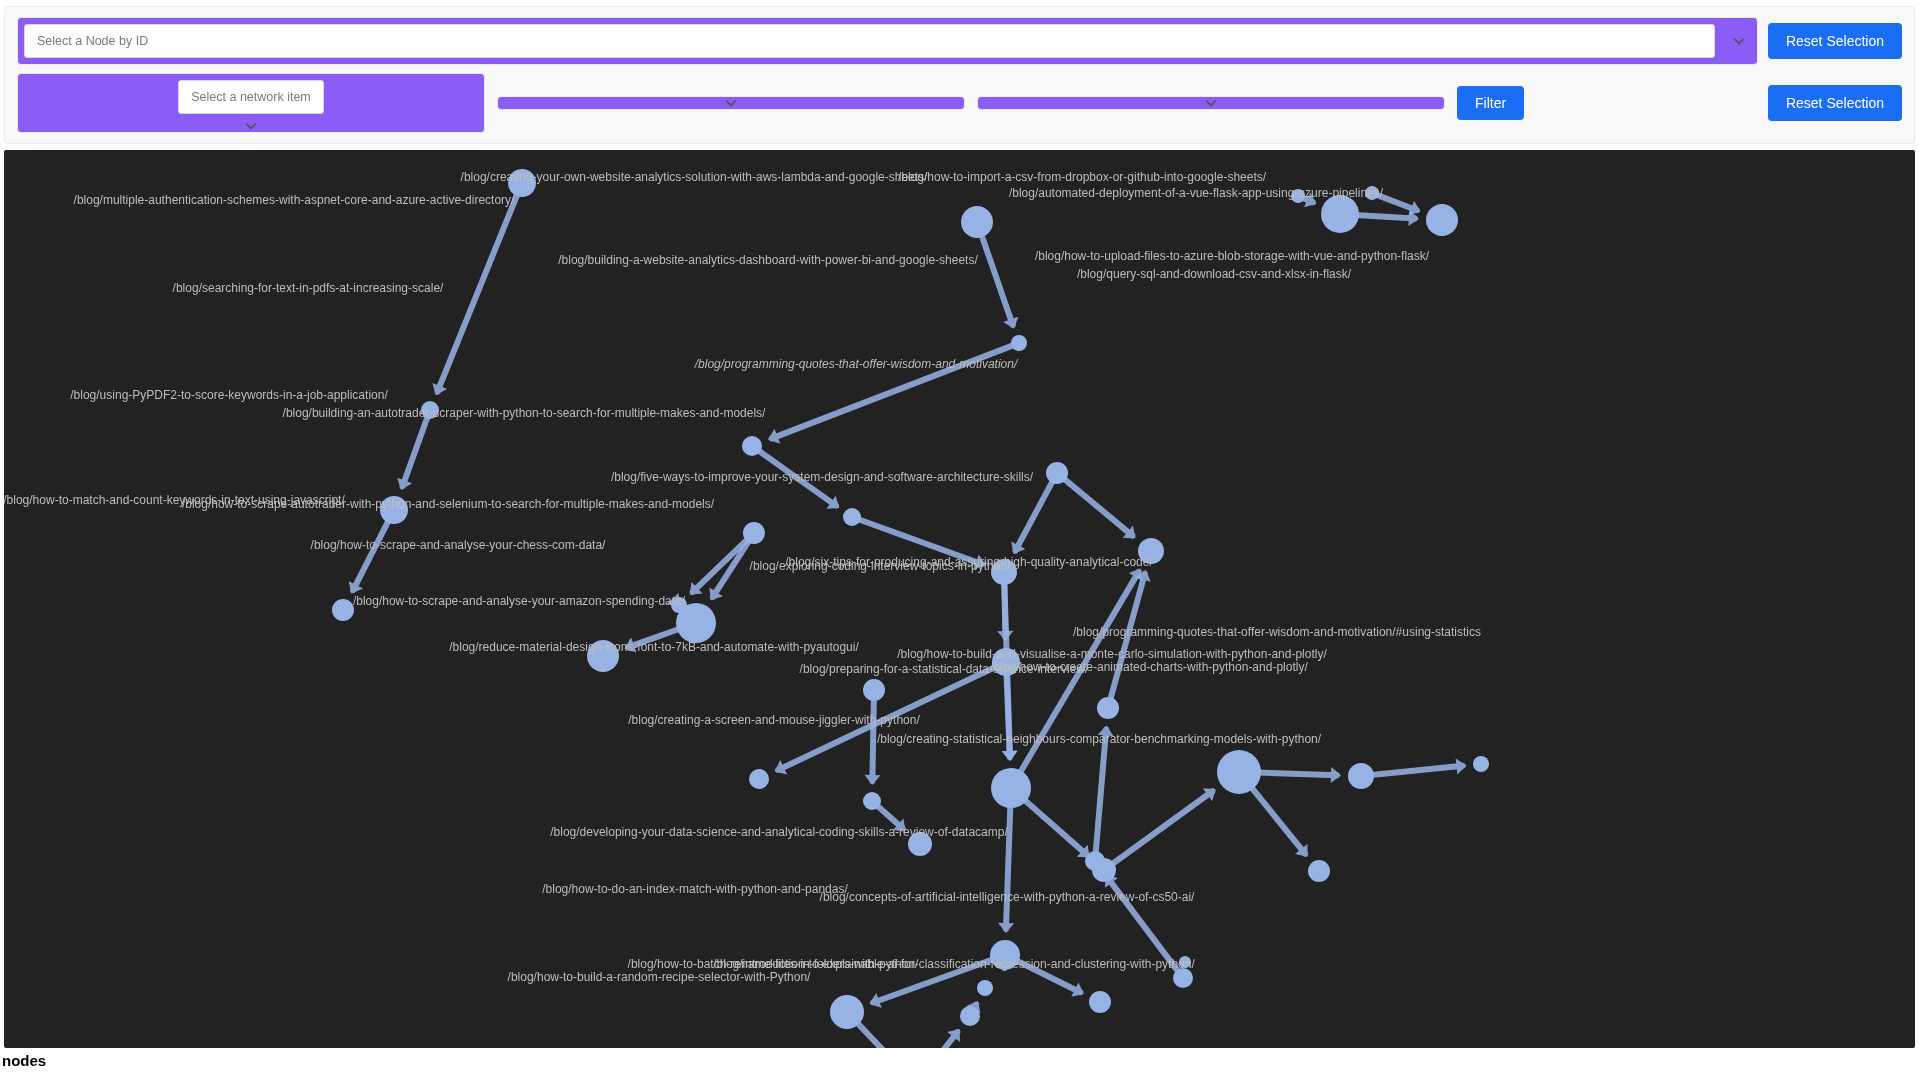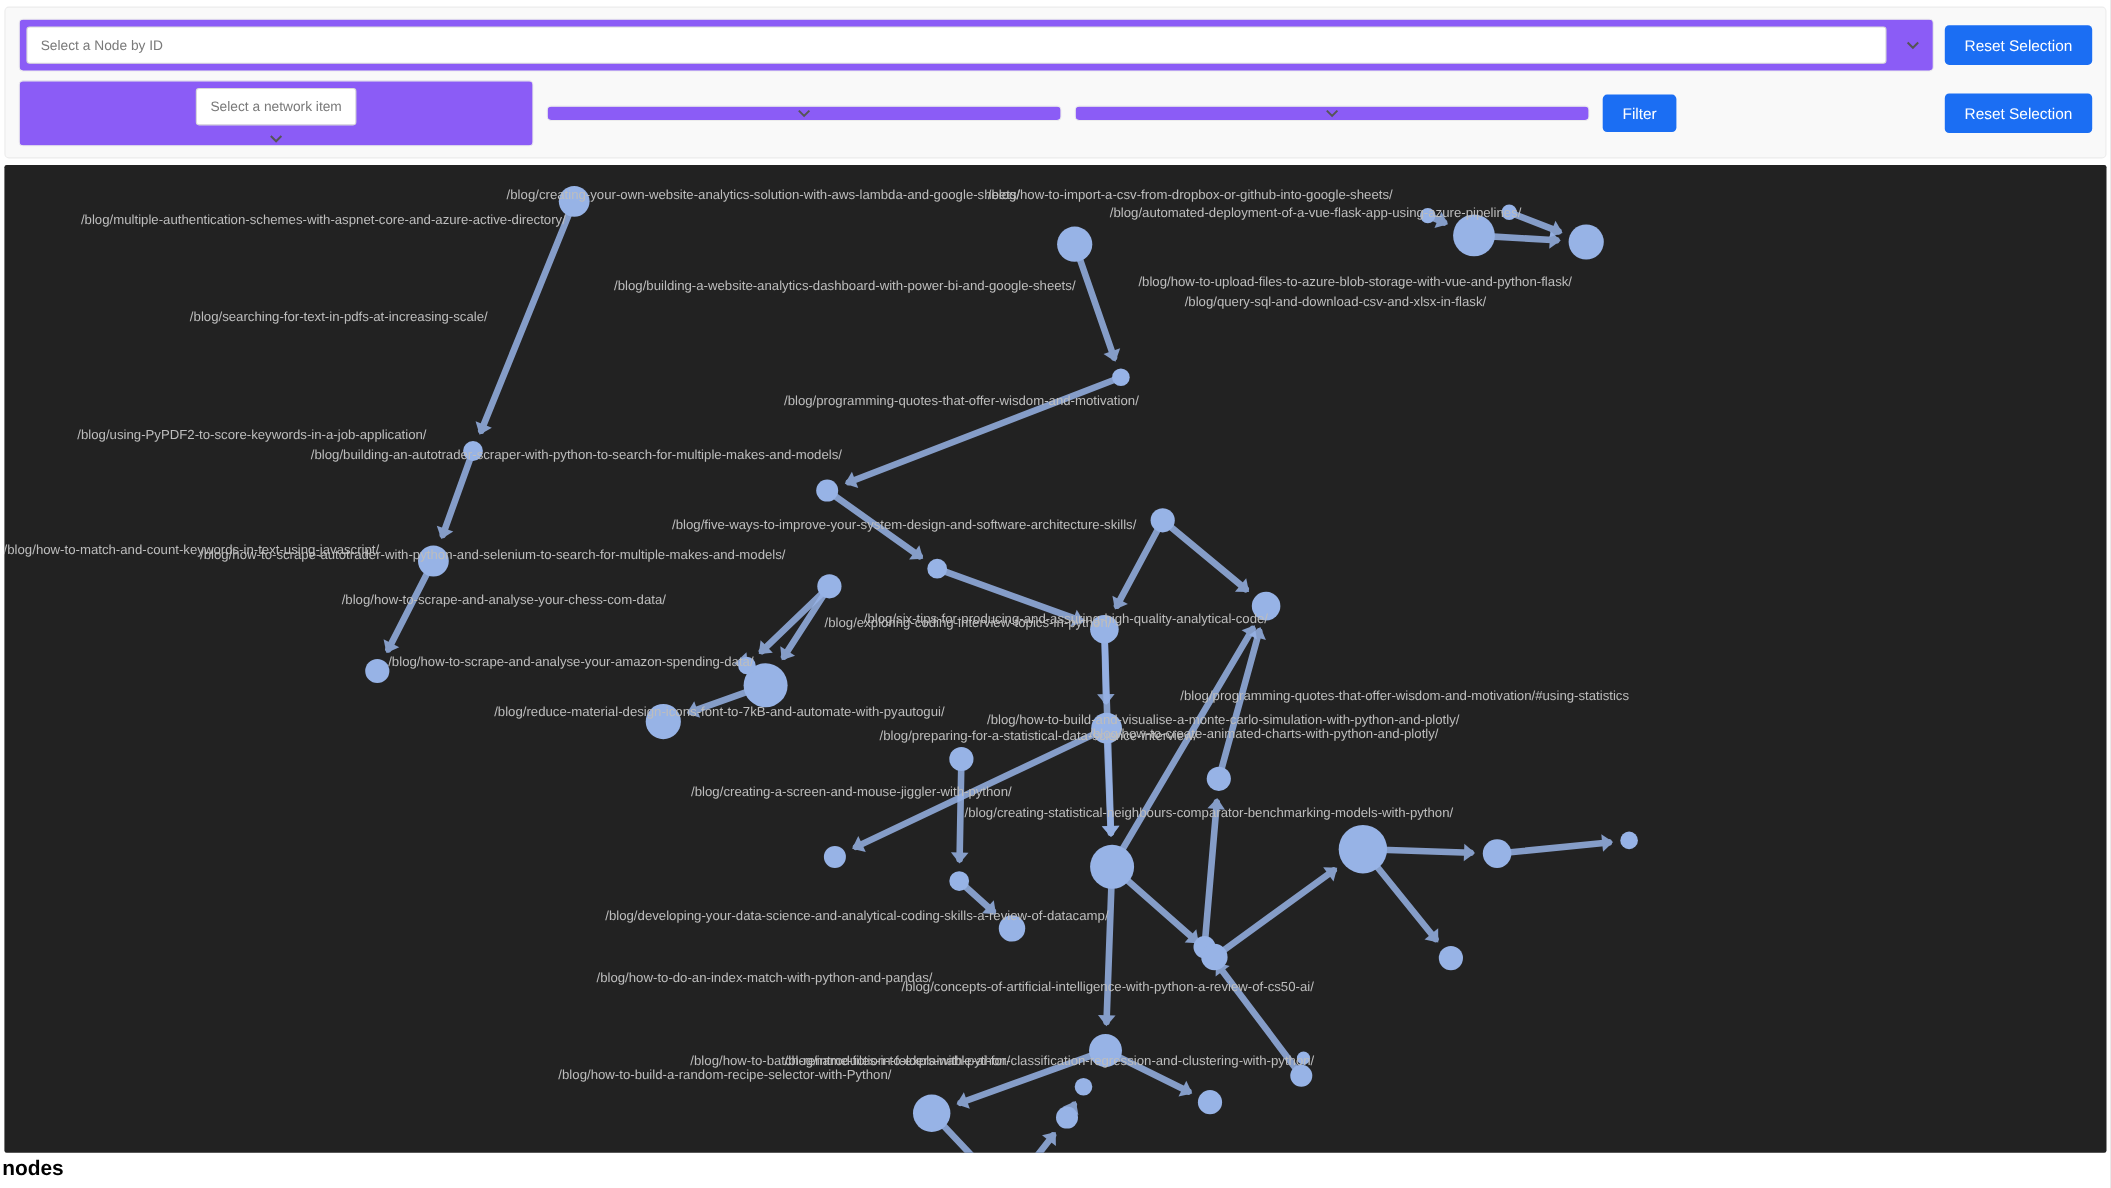--- a/index.html
+++ b/index.html
@@ -13,21 +13,21 @@
 .chev svg { width: 12px; height: 12px; }
 .btn { background: #1b6ef3; color: #fff; border: none; border-radius: 4px; padding: 10px 18px; font-size: 14px; cursor: pointer; }
 .btn.small { padding: 9px 18px; }
 .dd-big { flex: 1; }
 .dd-med { width: 468px; flex-direction: column; }
 .graph-wrap { margin: 0 4px; background: #222; border-radius: 2px; height: 898px; position: relative; overflow: hidden; }
 .node { position: absolute; border-radius: 50%; background: #97b3e6; }
 .edge { position: absolute; height: 6px; background: #97b3e6; transform-origin: 0 50%; opacity: 0.85; border-radius: 3px; }
 .edge::after { content:''; position:absolute; right:-1px; top:-5px; border-left:10px solid #97b3e6; border-top:8px solid transparent; border-bottom:8px solid transparent; }
 .label { position: absolute; color: #bdbdbd; font-size: 12px; white-space: nowrap; pointer-events: none; }
-.footer-label { font-weight: 700; font-size: 19px; padding: 4px 2px 0 2px; }
+.footer-label { font-weight: 700; font-size: 15px; padding: 4px 2px 0 2px; }
 .row2 .dropdown { }
 .row2 .btn { }
 </style>
 </head>
 <body>
 
 <div class="panel">
   <div class="row1">
     <div class="dropdown dd-big">
       <div class="inner">Select a Node by ID</div>
@@ -148,21 +148,21 @@
     <div class="label" style="left: 290px; top: 43px; transform: translateX(-50%);">/blog/multiple-authentication-schemes-with-aspnet-core-and-azure-active-directory/</div>
     <div class="label" style="left: 304px; top: 131px; transform: translateX(-50%);">/blog/searching-for-text-in-pdfs-at-increasing-scale/</div>
     <div class="label" style="left: 225px; top: 238px; transform: translateX(-50%);">/blog/using-PyPDF2-to-score-keywords-in-a-job-application/</div>
     <div class="label" style="left: 170px; top: 343px; transform: translateX(-50%);">/blog/how-to-match-and-count-keywords-in-text-using-javascript/</div>
     <div class="label" style="left: 690px; top: 20px; transform: translateX(-50%);">/blog/creating-your-own-website-analytics-solution-with-aws-lambda-and-google-sheets/</div>
     <div class="label" style="left: 1078px; top: 20px; transform: translateX(-50%);">/blog/how-to-import-a-csv-from-dropbox-or-github-into-google-sheets/</div>
     <div class="label" style="left: 1192px; top: 36px; transform: translateX(-50%);">/blog/automated-deployment-of-a-vue-flask-app-using-azure-pipelines/</div>
     <div class="label" style="left: 764px; top: 103px; transform: translateX(-50%);">/blog/building-a-website-analytics-dashboard-with-power-bi-and-google-sheets/</div>
     <div class="label" style="left: 1228px; top: 99px; transform: translateX(-50%);">/blog/how-to-upload-files-to-azure-blob-storage-with-vue-and-python-flask/</div>
     <div class="label" style="left: 1210px; top: 117px; transform: translateX(-50%);">/blog/query-sql-and-download-csv-and-xlsx-in-flask/</div>
-    <div class="label" style="left: 870px; top: 207px; transform: translateX(-50%);">/blog/programming-quotes-that-offer-wisdom-and-motivation/</div>
+    <div class="label" style="left: 852px; top: 207px; transform: translateX(-50%); font-style: italic;">/blog/programming-quotes-that-offer-wisdom-and-motivation/</div>
     <div class="label" style="left: 520px; top: 256px; transform: translateX(-50%);">/blog/building-an-autotrader-scraper-with-python-to-search-for-multiple-makes-and-models/</div>
     <div class="label" style="left: 818px; top: 320px; transform: translateX(-50%);">/blog/five-ways-to-improve-your-system-design-and-software-architecture-skills/</div>
     <div class="label" style="left: 444px; top: 347px; transform: translateX(-50%);">/blog/how-to-scrape-autotrader-with-python-and-selenium-to-search-for-multiple-makes-and-models/</div>
     <div class="label" style="left: 454px; top: 388px; transform: translateX(-50%);">/blog/how-to-scrape-and-analyse-your-chess-com-data/</div>
     <div class="label" style="left: 965px; top: 405px; transform: translateX(-50%); text-align: right;">/blog/six-tips-for-producing-and-assuring-high-quality-analytical-code/</div>
     <div class="label" style="left: 876px; top: 409px; transform: translateX(-50%);">/blog/exploring-coding-interview-topics-in-python/</div>
     <div class="label" style="left: 515px; top: 444px; transform: translateX(-50%);">/blog/how-to-scrape-and-analyse-your-amazon-spending-data/</div>
     <div class="label" style="left: 1273px; top: 475px; transform: translateX(-50%);">/blog/programming-quotes-that-offer-wisdom-and-motivation/#using-statistics</div>
     <div class="label" style="left: 650px; top: 490px; transform: translateX(-50%);">/blog/reduce-material-design-icons-font-to-7kB-and-automate-with-pyautogui/</div>
     <div class="label" style="left: 1108px; top: 497px; transform: translateX(-50%);">/blog/how-to-build-and-visualise-a-monte-carlo-simulation-with-python-and-plotly/</div>

